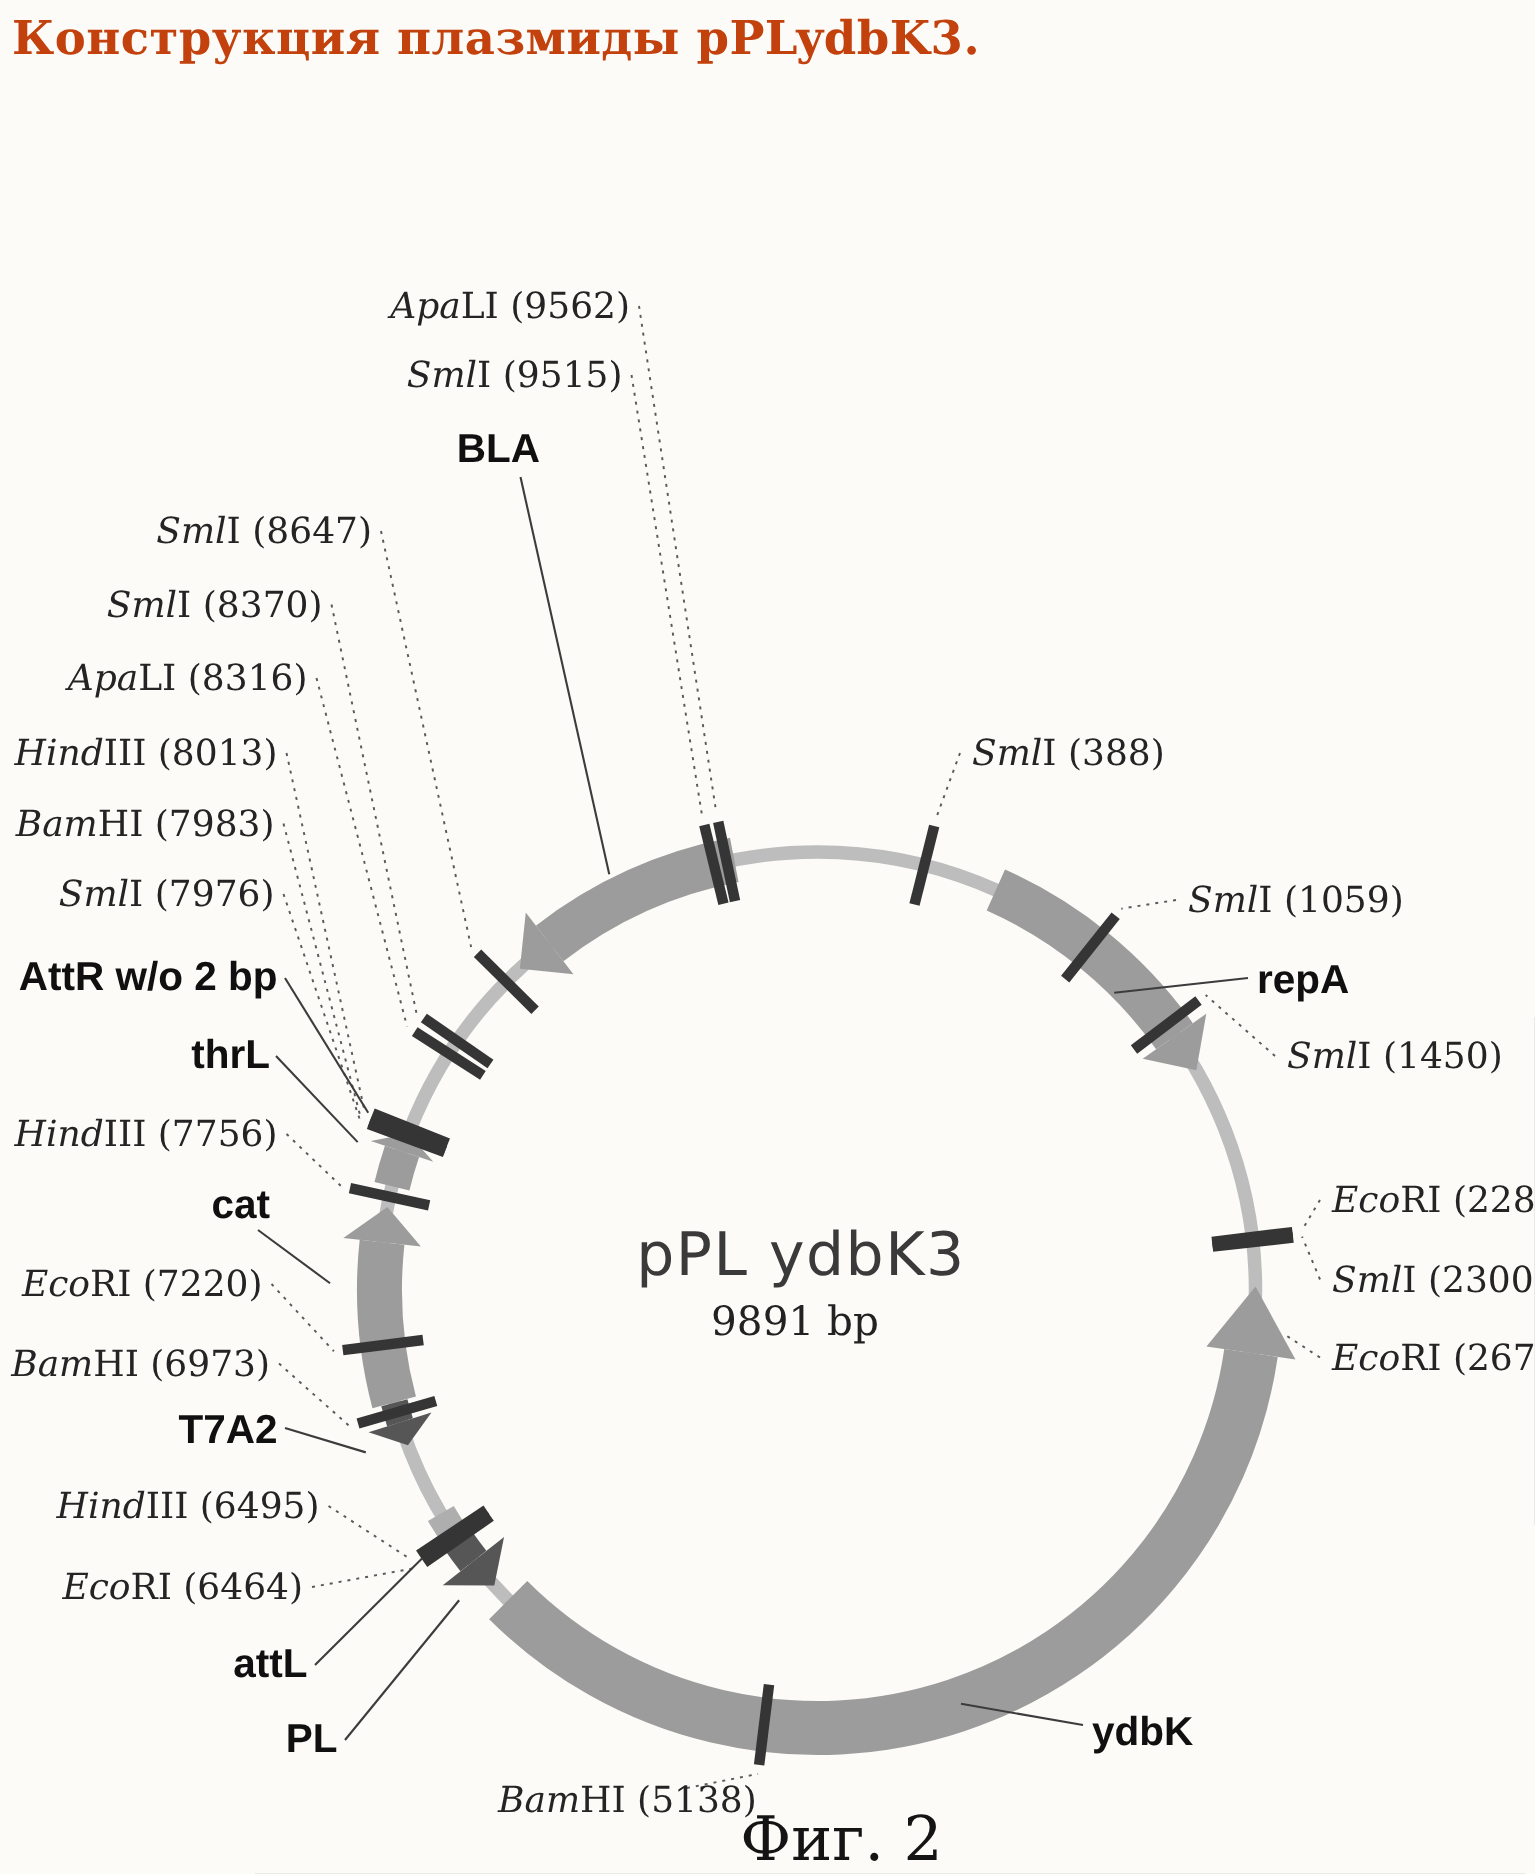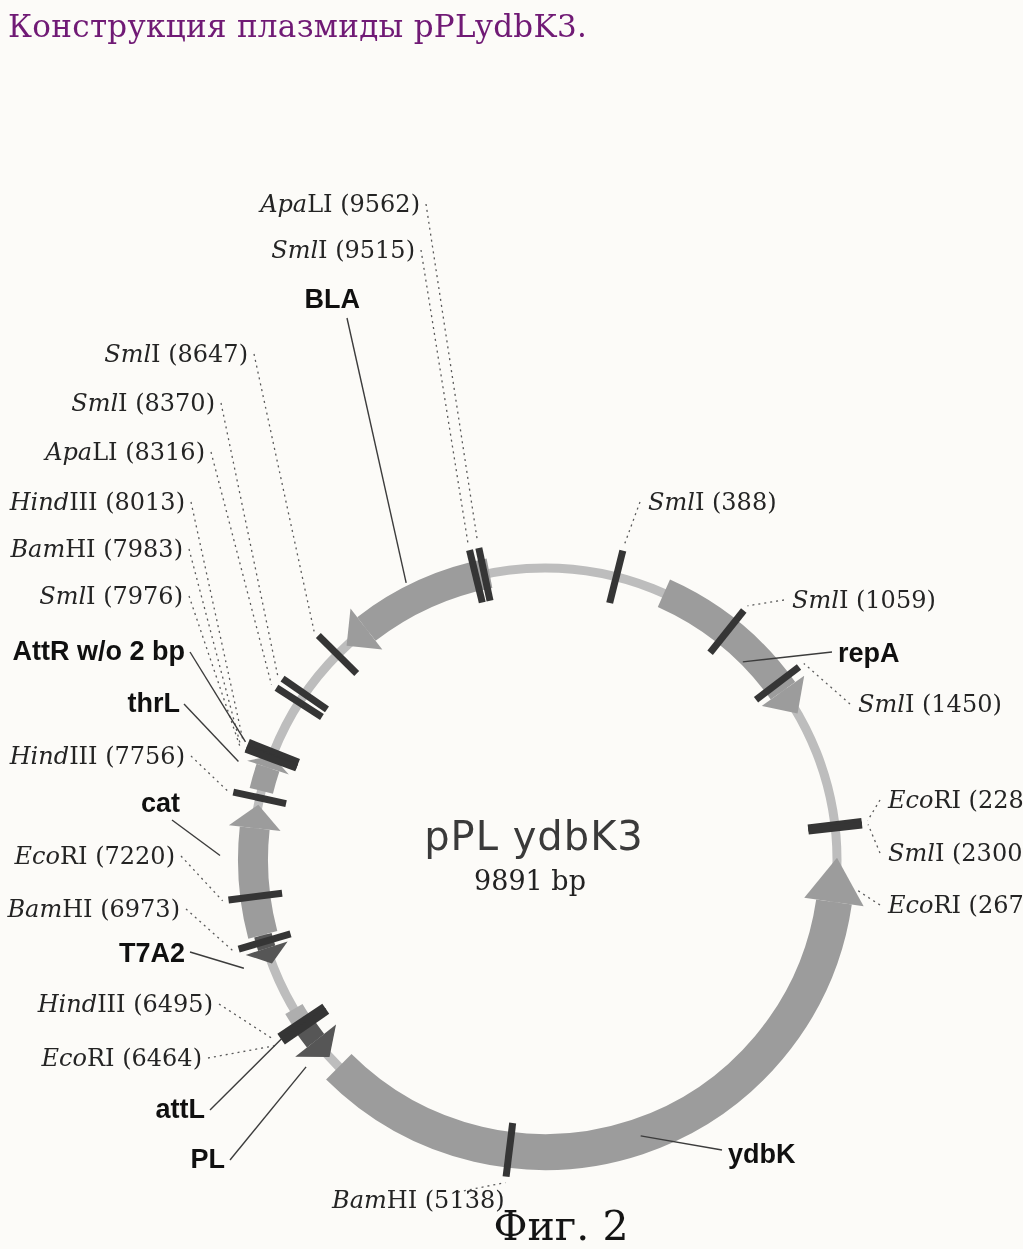--- a/index.html
+++ b/index.html
@@ -2,22 +2,22 @@
 <html><head>
 <meta charset="utf-8">
 <style>
   html,body{margin:0;padding:0;background:#dcdcdc;}
   .page{
     position:relative;width:1023px;height:1249px;margin:0 auto;
     background:#fcfbf8;overflow:hidden;
     font-family:"DejaVu Serif",serif;
   }
   .title{
-    position:absolute;left:8px;top:8px;font-size:31px;color:#701a75;
-    letter-spacing:.3px;white-space:nowrap;
+    position:absolute;left:8px;top:8px;font-size:31px;color:#c2410c;
+    letter-spacing:.3px;white-space:nowrap;font-weight:bold;
   }
   .caption{
     position:absolute;left:561px;top:1202px;transform:translateX(-50%);
     font-size:41px;color:#141414;white-space:nowrap;
   }
   svg.map{position:absolute;left:0;top:0;}
   text.site{font-family:"DejaVu Serif",serif;font-size:24px;fill:#242424;}
   text.gene{font-family:"Liberation Sans",sans-serif;font-weight:bold;font-size:27px;fill:#101010;}
   text.cname{font-family:"DejaVu Sans",sans-serif;font-size:40px;fill:#3a3a3a;letter-spacing:1px;}
   text.csize{font-family:"DejaVu Serif",serif;font-size:27px;fill:#222;}

